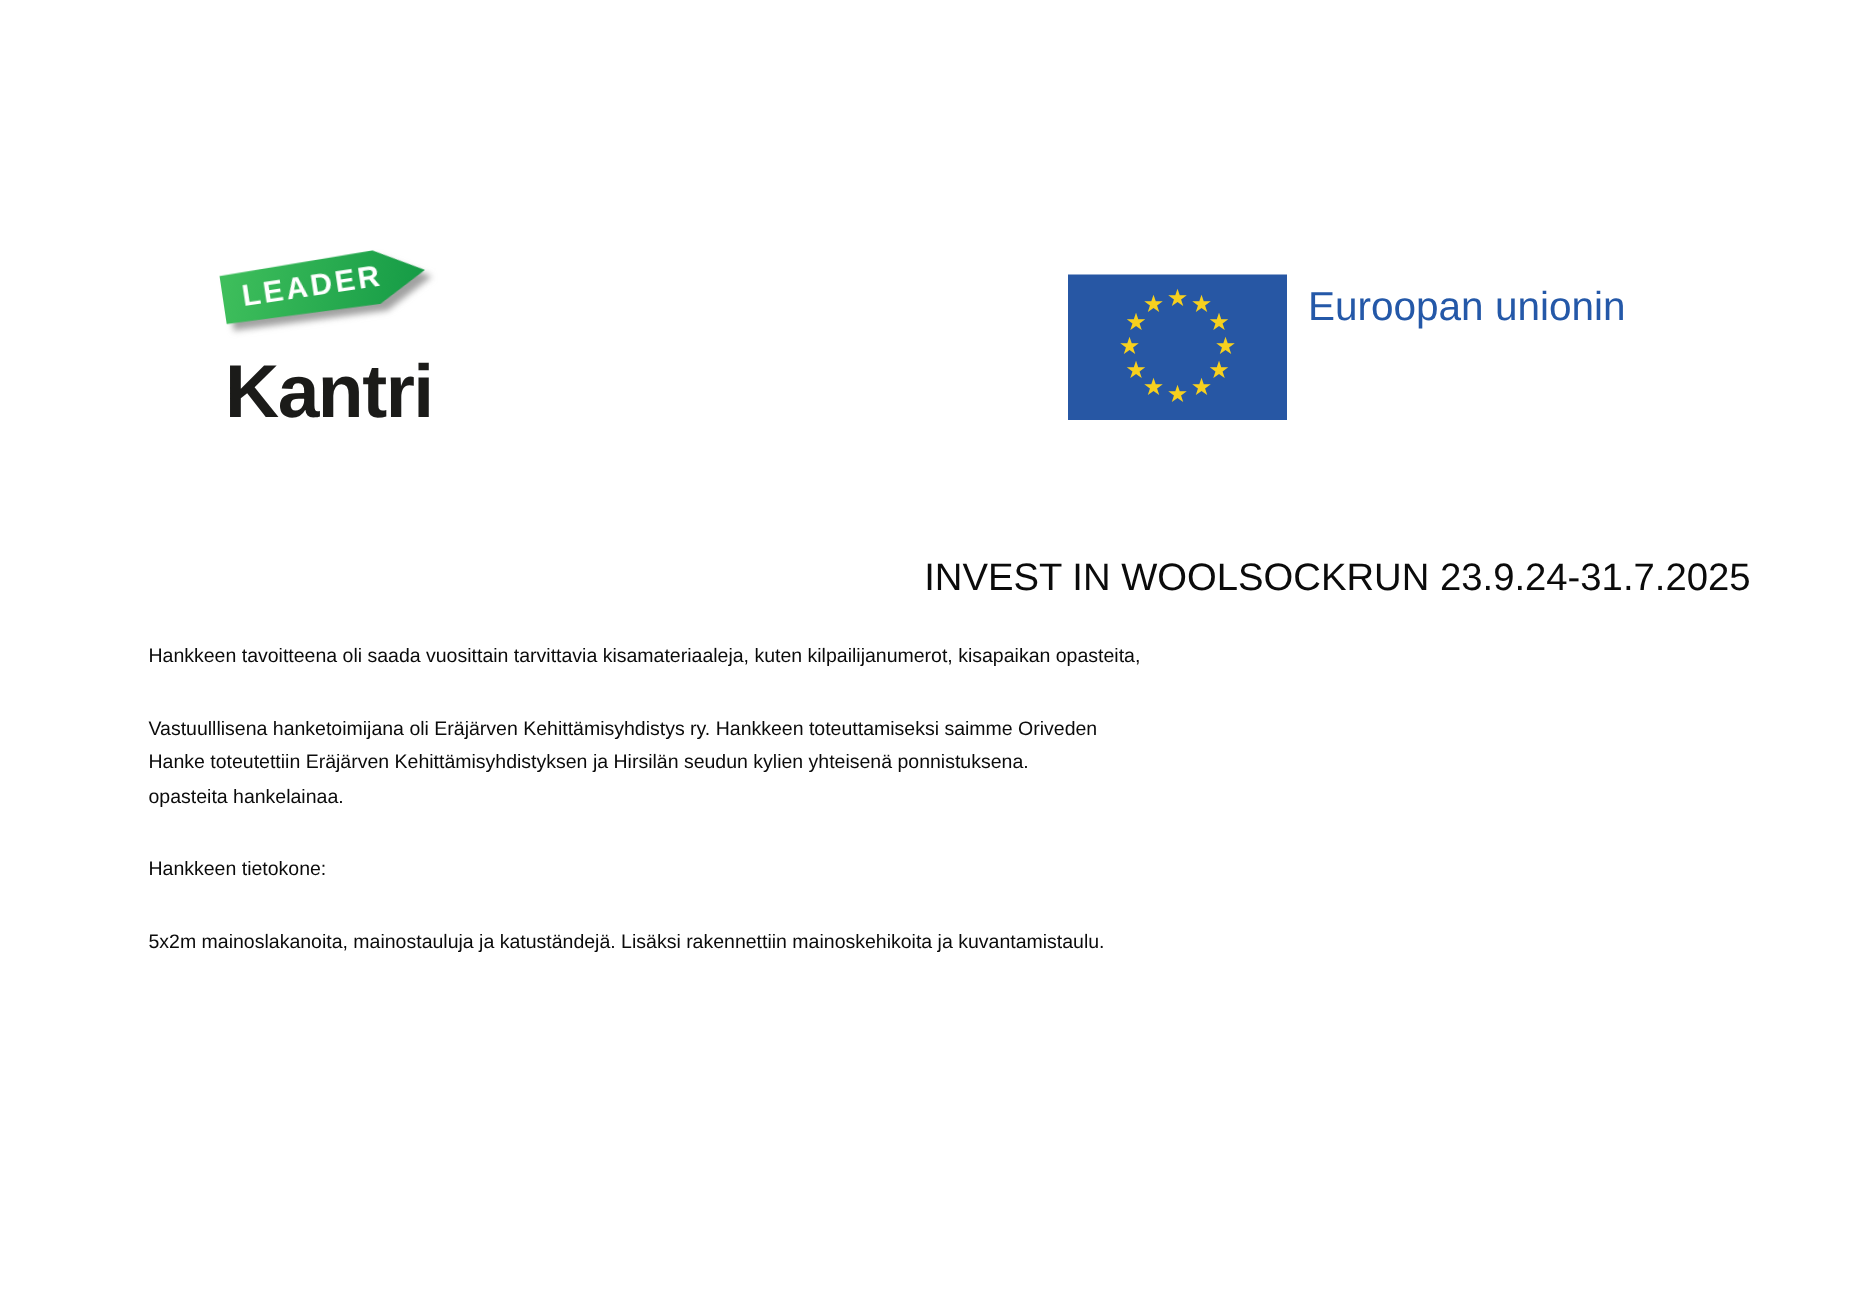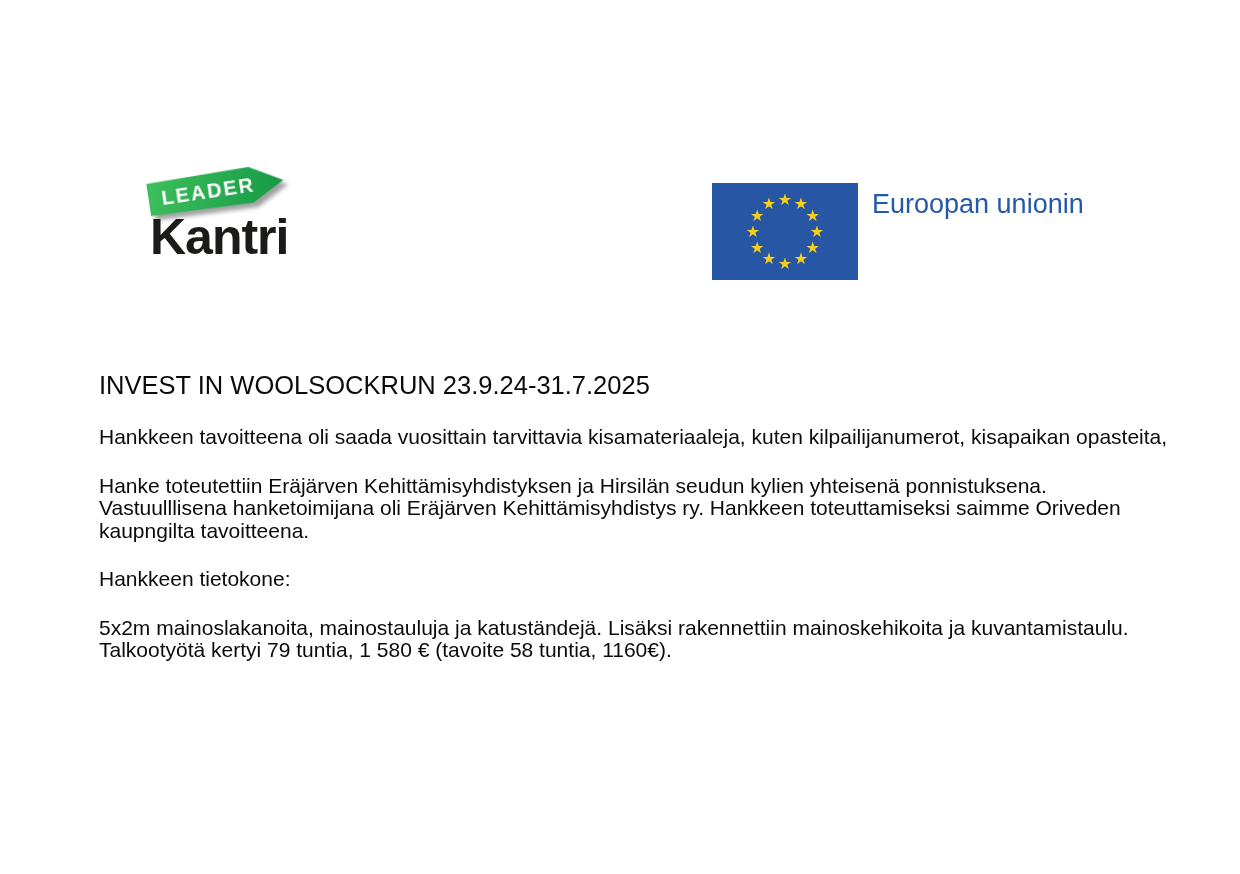--- a/index.html
+++ b/index.html
@@ -27,21 +27,21 @@
     display: flex; align-items: center;
     padding-left: 13px;
   }
   .leader-banner span {
     color: #ffffff;
     font-size: 20px;
     font-weight: 700;
     letter-spacing: 2px;
   }
   .kantri {
-    position: absolute; left: 4px; top: 44px;
+    position: absolute; left: 4px; top: 68px;
     font-size: 50px;
     font-weight: 700;
     letter-spacing: -1px;
   }
 
   
   .eu-logo { position: absolute; left: 712px; top: 183px; width: 450px; height: 100px; }
   .eu-flag {
     position: absolute; left: 0; top: 0;
     width: 146px; height: 97px;
@@ -61,25 +61,25 @@
 
   
   .doc {
     position: absolute; left: 99px; top: 370px;
     width: 1068px;
   }
   .doc-title {
     font-size: 25.5px;
     font-weight: 400;
     line-height: 30px;
-    text-align: left;
+    text-align: right;
     margin: 0 0 26px 0;
   }
   .para {
-    font-size: 21px;
+    font-size: 13px;
     line-height: 22.5px;
     margin: 0 0 26px 0;
   }
   .para .line { white-space: nowrap; }
 </style>
 </head>
 <body>
 
 <div class="leader-logo">
   <div class="leader-banner-wrap">
@@ -110,25 +110,24 @@
   </div>
 </div>
 
 <div class="doc">
   <h1 class="doc-title">INVEST IN WOOLSOCKRUN 23.9.24-31.7.2025</h1>
   <div id="paragraphs">
       <div class="para">
         <div class="line">Hankkeen tavoitteena oli saada vuosittain tarvittavia kisamateriaaleja, kuten kilpailijanumerot, kisapaikan opasteita,</div>
       </div>
       <div class="para">
+        <div class="line">Vastuulllisena hanketoimijana oli Eräjärven Kehittämisyhdistys ry. Hankkeen toteuttamiseksi saimme Oriveden</div>
         <div class="line">Hanke toteutettiin Eräjärven Kehittämisyhdistyksen ja Hirsilän seudun kylien yhteisenä ponnistuksena.</div>
-        <div class="line">Vastuulllisena hanketoimijana oli Eräjärven Kehittämisyhdistys ry. Hankkeen toteuttamiseksi saimme Oriveden</div>
-        <div class="line">kaupngilta tavoitteena.</div>
+        <div class="line">opasteita hankelainaa.</div>
       </div>
       <div class="para">
         <div class="line">Hankkeen tietokone:</div>
       </div>
       <div class="para">
         <div class="line">5x2m mainoslakanoita, mainostauluja ja katuständejä. Lisäksi rakennettiin mainoskehikoita ja kuvantamistaulu.</div>
-        <div class="line">Talkootyötä kertyi 79 tuntia, 1 580 € (tavoite 58 tuntia, 1160€).</div>
       </div>
     </div>
 </div>
 
 </body></html>

